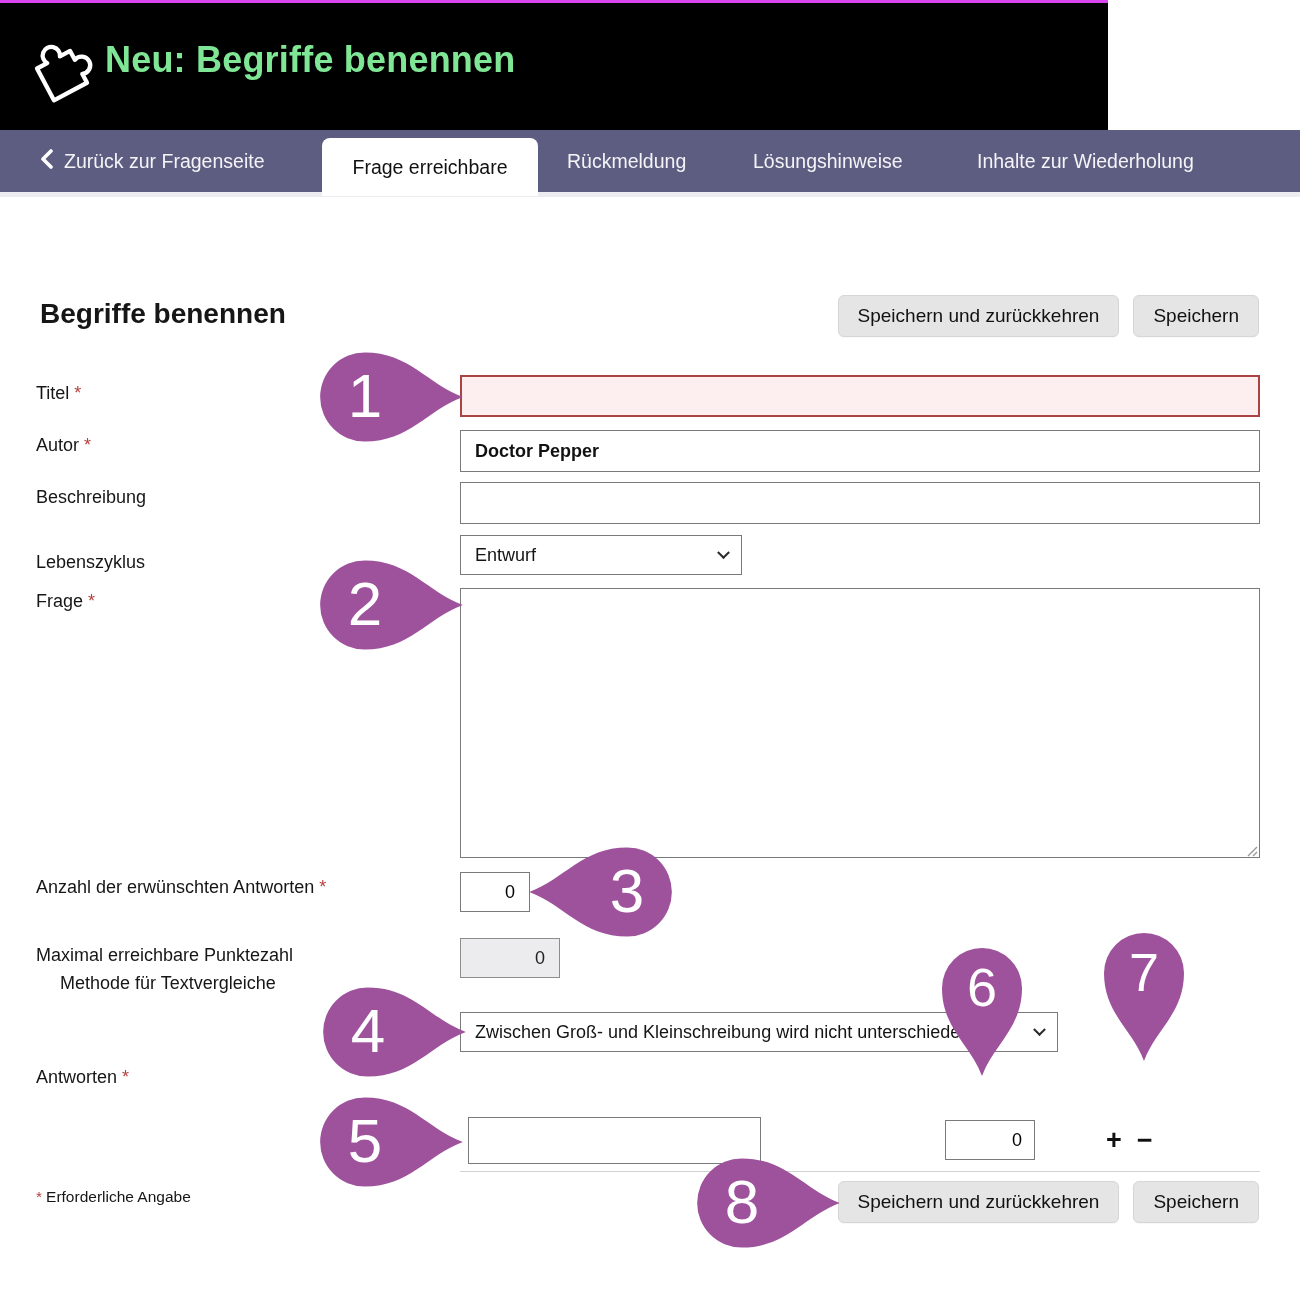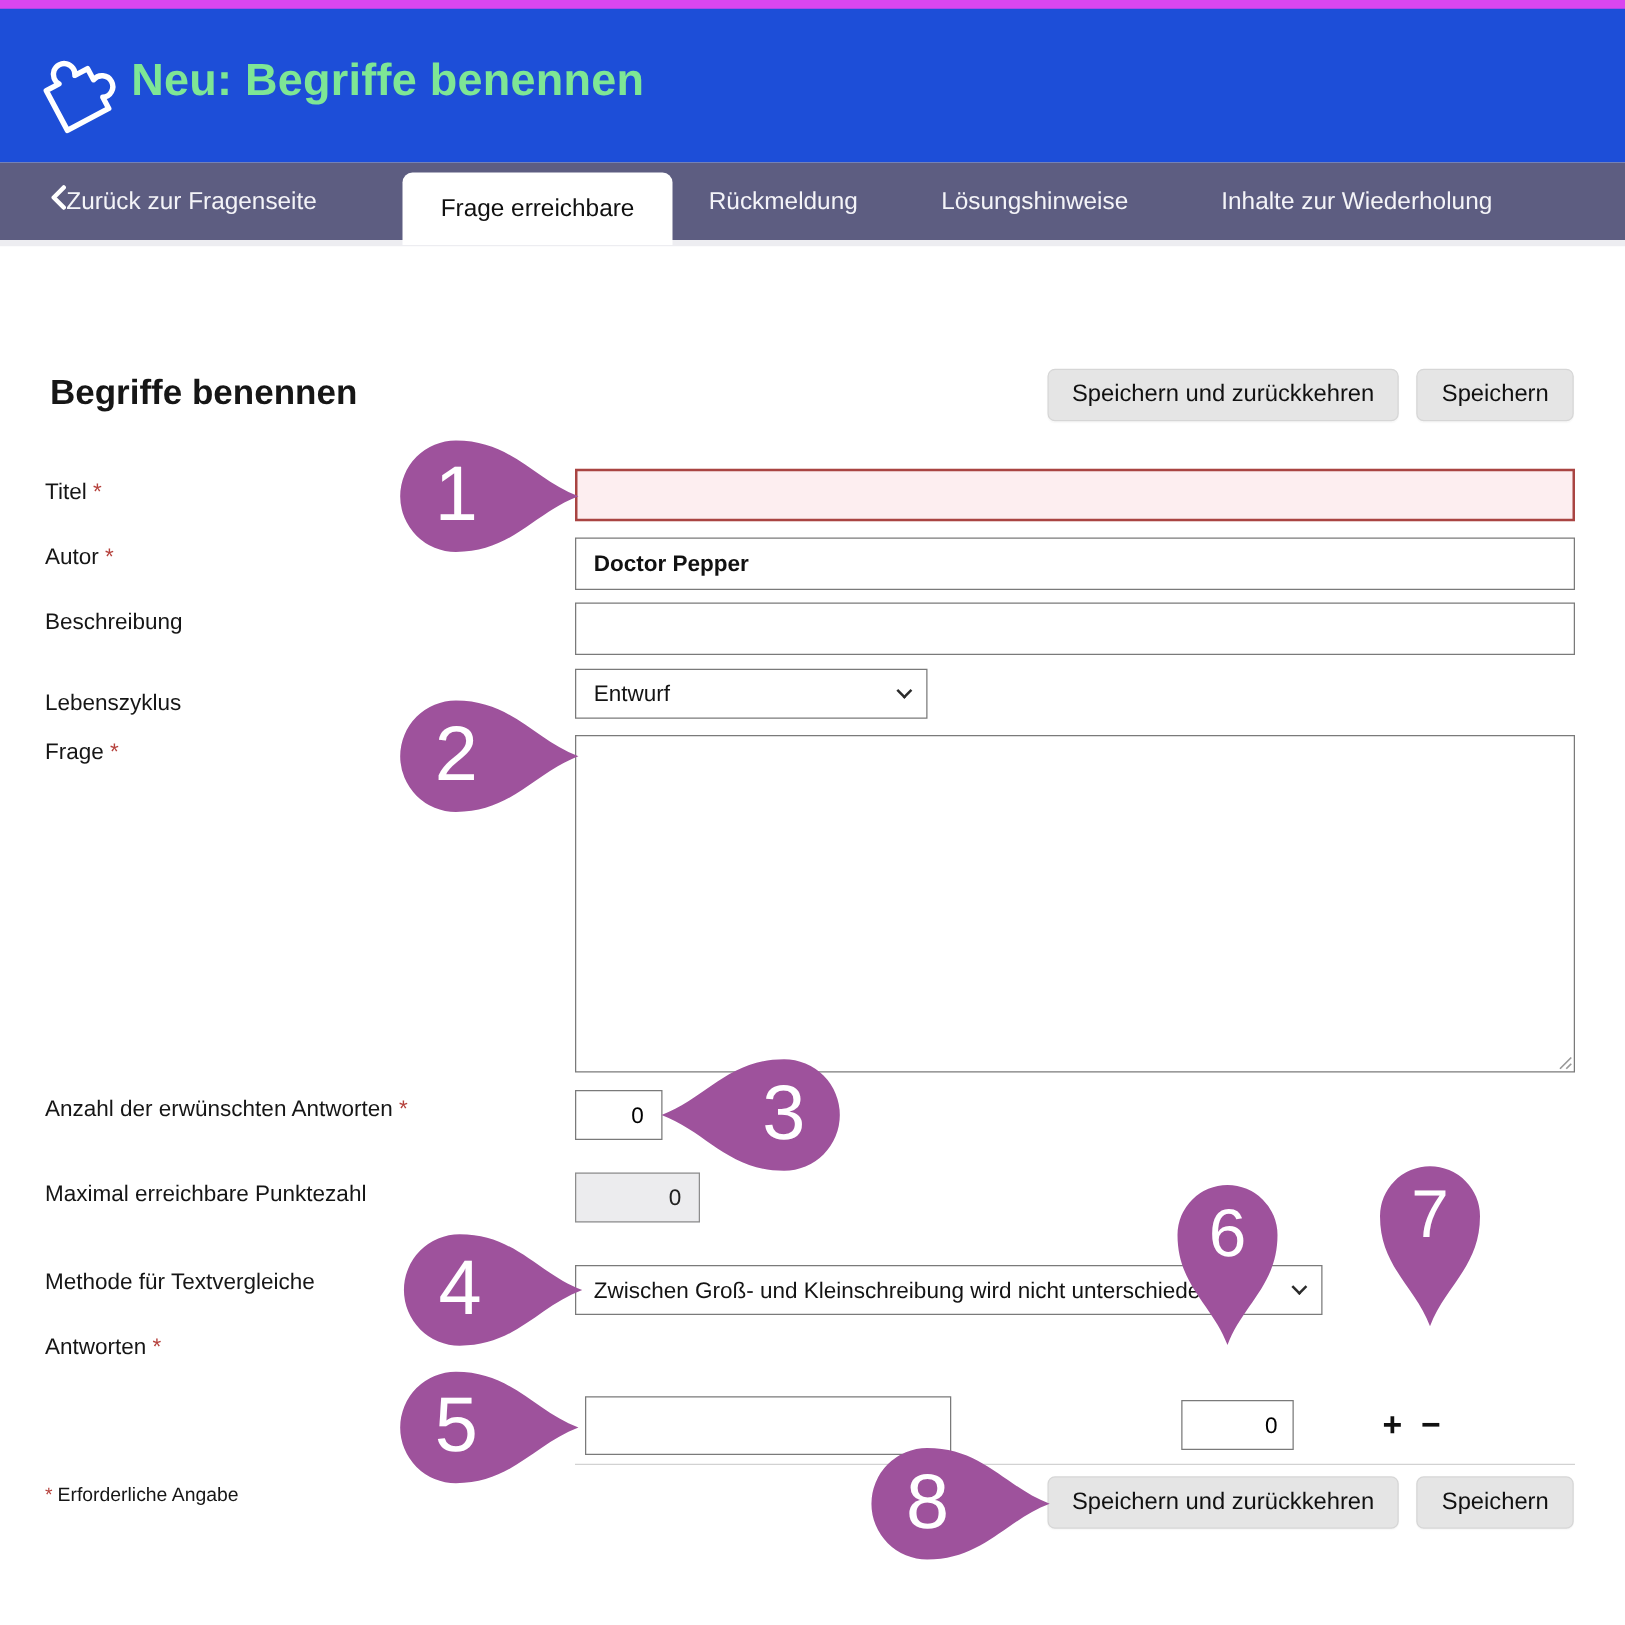--- a/index.html
+++ b/index.html
@@ -3,49 +3,49 @@
 <meta charset="utf-8">
 <style>
   * { box-sizing: border-box; }
   html,body { margin:0; padding:0; background:#fff; }
   .page {
     position:relative; width:1300px; height:1300px; background:#ffffff;
     font-family:"Liberation Sans", sans-serif; overflow:hidden; color:#141414;
   }
 
   
-  .header { position:absolute; left:0; top:0; width:1300px; height:130px; background:#1d4ed8; border-top:7px solid #d946ef; }
+  .header { position:absolute; left:0; top:0; width:1108px; height:130px; background:#000000; border-top:3px solid #d946ef; }
   .puzzle-wrap { position:absolute; left:22px; top:22px; width:72px; height:82px; }
   .header-title { position:absolute; left:105px; top:36px; margin:0; font-size:36px; font-weight:700; color:#7ee695; letter-spacing:0.2px; }
 
   
   .navbar { position:absolute; left:0; top:130px; width:1300px; height:62px; background:#5d5d81; }
   .strip  { position:absolute; left:0; top:192px; width:1300px; height:5px; background:#ededf1; }
-  .back-link { position:absolute; left:40px; top:0; height:62px; display:flex; align-items:center; color:#f4f4f8; font-size:19.5px; cursor:pointer; }
+  .back-link { position:absolute; left:40px; top:0; height:62px; display:flex; align-items:center; gap:11px; color:#f4f4f8; font-size:19.5px; cursor:pointer; }
   .tab-active { position:absolute; left:322px; top:8px; width:216px; height:58px; background:#ffffff; border-radius:8px 8px 0 0;
     display:flex; align-items:center; justify-content:center; font-size:19.5px; color:#111; z-index:3; cursor:pointer; }
   .tab { position:absolute; top:0; height:62px; display:flex; align-items:center; color:#f4f4f8; font-size:19.5px; cursor:pointer; }
   .tab-rueck   { left:567px; }
   .tab-loes    { left:753px; }
   .tab-inhalte { left:977px; }
 
   
   .page-heading { position:absolute; left:36px; top:294px; margin:4px; font-size:28px; font-weight:700; color:#161616; }
   .btn-row { position:absolute; right:41px; display:flex; gap:14px; }
   .btn-row-top { top:295px; }
   .btn-row-bottom { top:1181px; }
   .btn { height:42px; background:#e5e5e5; border:1px solid #d6d6d6; border-radius:6px; font-family:inherit;
     font-size:19px; color:#111; padding:0 19px; cursor:pointer; box-shadow:0 1px 1px rgba(0,0,0,0.03); white-space:nowrap; }
 
   
   .flabel { position:absolute; left:36px; font-size:18px; color:#161616; }
   .star { color:#b5413c; margin-left:5px; }
   .lbl-titel { top:383px; } .lbl-autor { top:435px; } .lbl-beschr { top:487px; }
   .lbl-lebens { top:516px;margin-top:36px; } .lbl-frage { top:591px; } .lbl-anzahl { top:877px; }
-  .lbl-maximal { top:945px; } .lbl-methode { top:1015px; } .lbl-antworten { top:1067px; }
+  .lbl-maximal { top:945px; } .lbl-methode { top:973px;margin-left:24px; } .lbl-antworten { top:1067px; }
 
   .tinput { position:absolute; left:460px; width:800px; height:42px; border:1px solid #7a7a7a; background:#fff;
     font-family:inherit; font-size:18px; color:#111; padding:0 14px; }
   .input-titel  { top:375px; background:#fdeef0; border:2px solid #a94442; }
   .input-autor  { top:430px;font-weight:bold; }
   .input-beschr { top:482px; }
 
   .selectbox { position:absolute; left:460px; height:40px; border:1px solid #7a7a7a; background:#fff; display:flex;
     align-items:center; justify-content:space-between; padding:0 13px 0 14px; font-size:18px; cursor:pointer; }
   .select-lebens  { top:535px; width:282px; }

